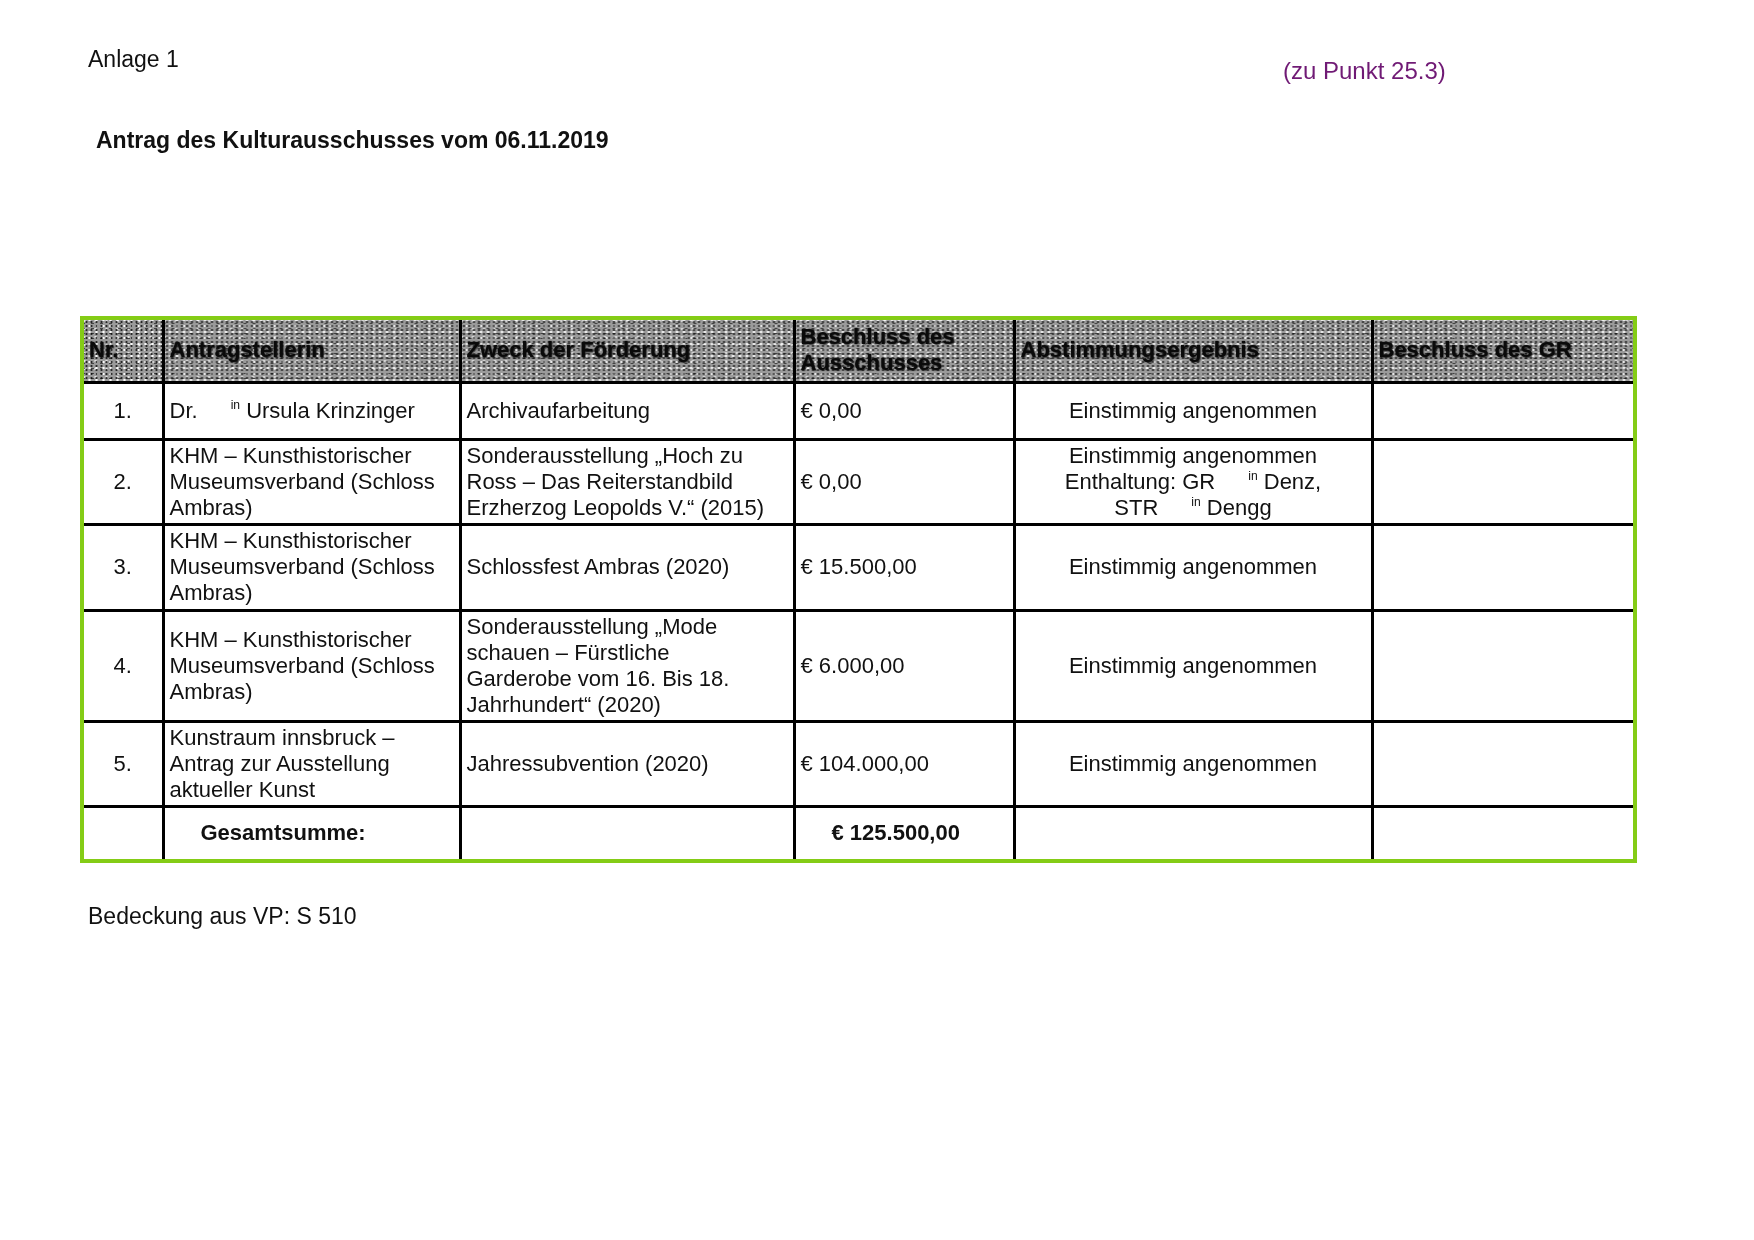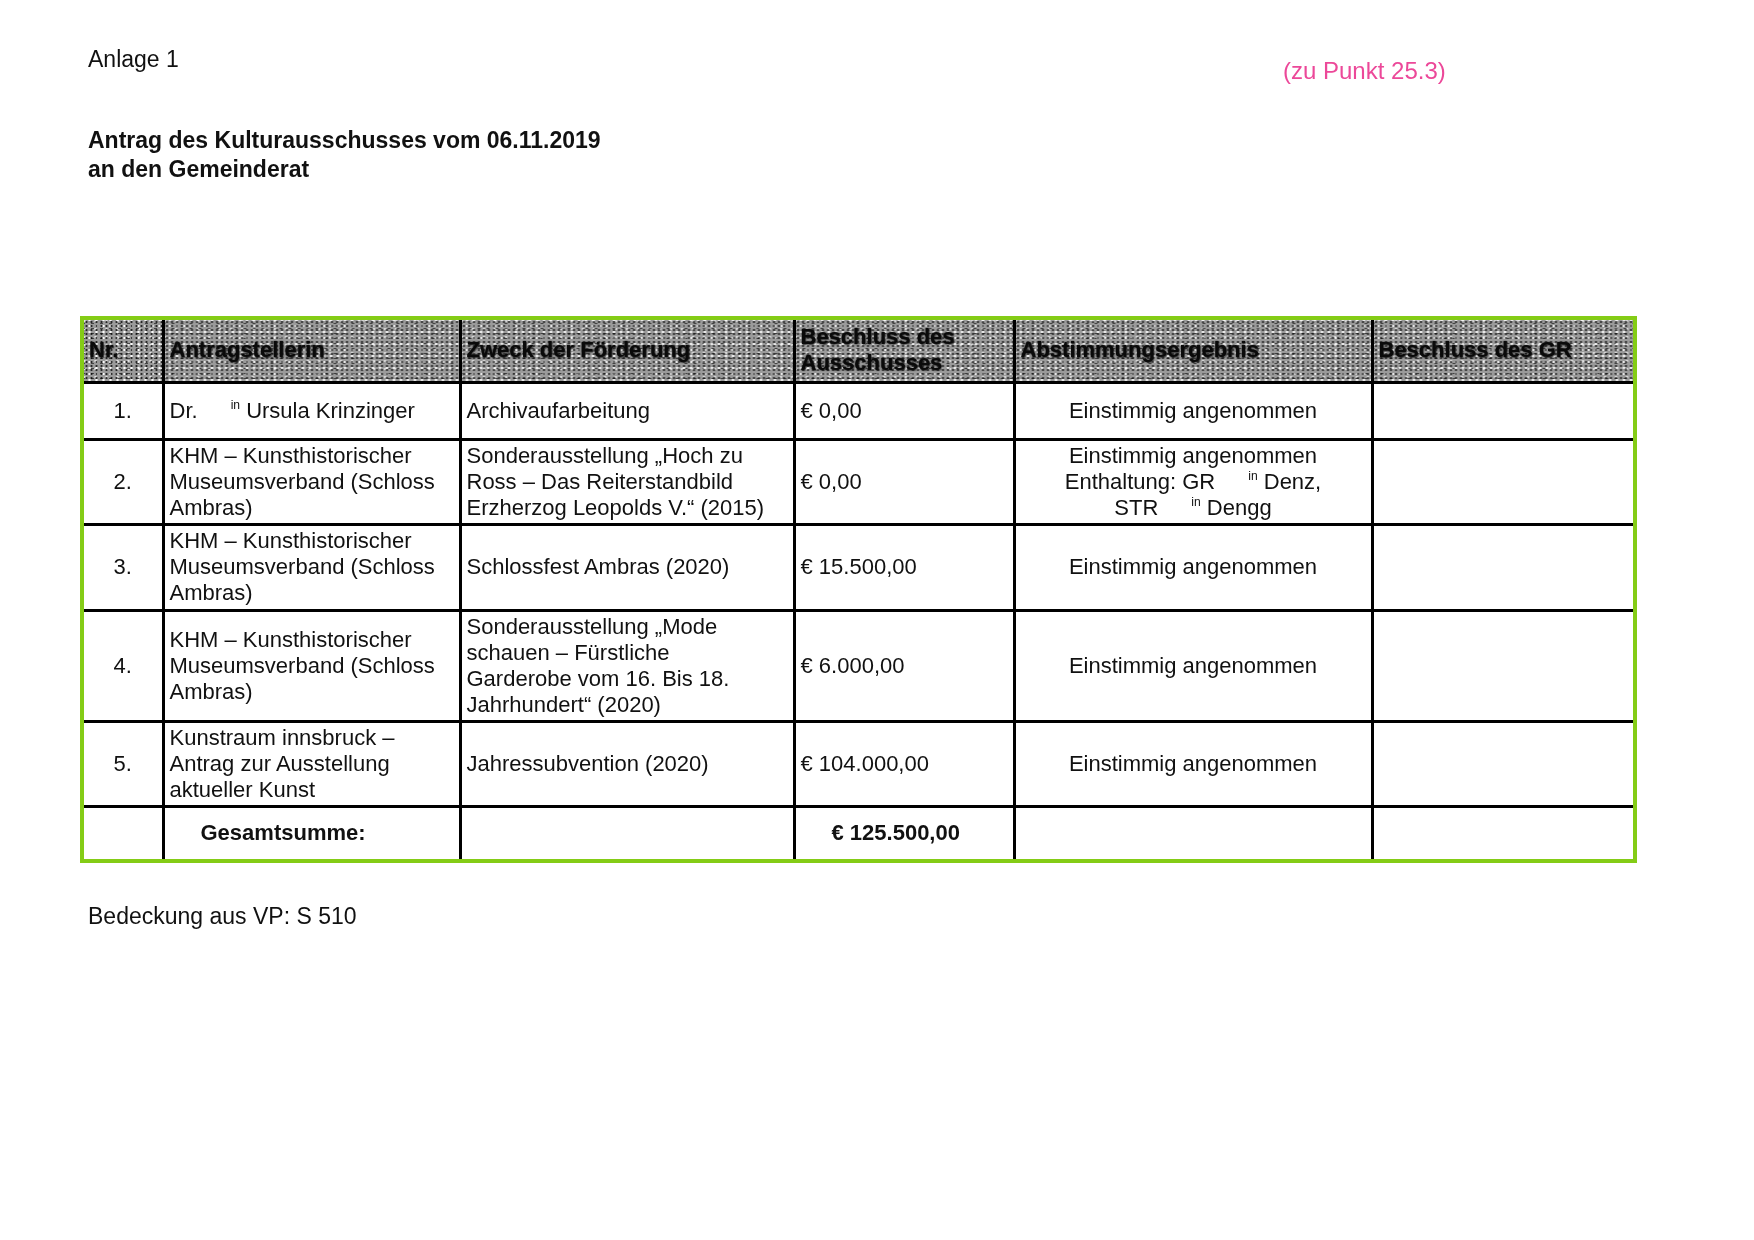--- a/index.html
+++ b/index.html
@@ -24,21 +24,21 @@
   }
   .punkt {
     position: absolute;
     left: 1283px;
     top: 57px;
     font-size: 24px;
     color: #4a55d0;
   }
   .title {
     position: absolute;
-    left: 88px;
+    left: 96px;
     top: 126px;
     font-size: 23px;
     font-weight: bold;
     line-height: 29px;
   }
   .grant-table {
     position: absolute;
     left: 80px;
     top: 316px;
     width: 1553px;
@@ -87,25 +87,24 @@
     font-size: 23px;
   }
 </style>
 </head>
 <body>
 
 <div class="page">
 
   <div class="anlage">Anlage 1</div>
 
-  <div class="punkt" style="color: #ec4899;">(zu Punkt 25.3)</div>
+  <div class="punkt" style="color: #701a75;">(zu Punkt 25.3)</div>
 
   <div class="title">
     <div>Antrag des Kulturausschusses vom 06.11.2019</div>
-    <div>an den Gemeinderat</div>
   </div>
 
   <table class="grant-table">
     <colgroup>
       <col style="width:81px">
       <col style="width:297px">
       <col style="width:334px">
       <col style="width:220px">
       <col style="width:358px">
       <col style="width:263px">

